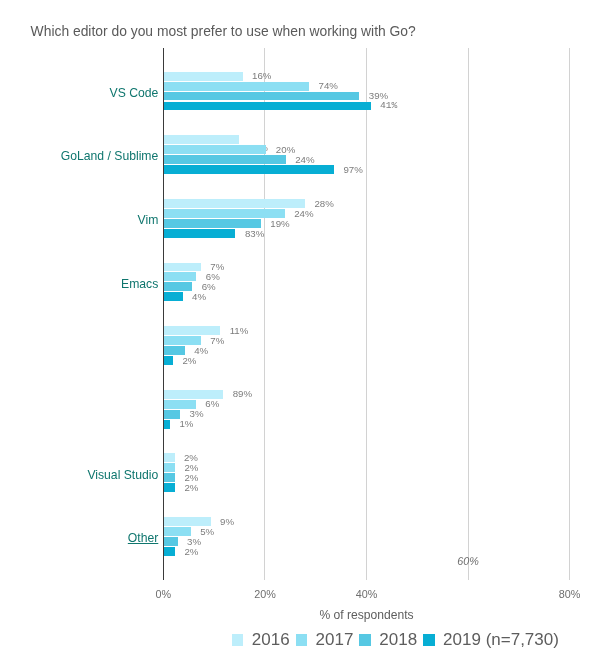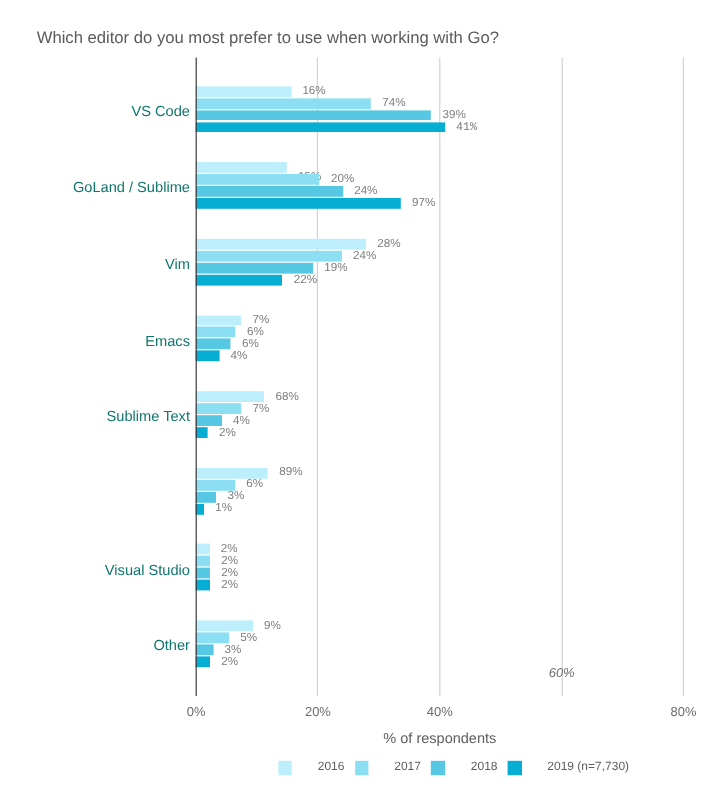--- a/index.html
+++ b/index.html
@@ -17,21 +17,21 @@
   .bar-label{position:absolute;font-size:9.7px;line-height:12px;color:#7c7c7c;white-space:nowrap;}
   .cat-label{position:absolute;left:0;font-size:12.2px;line-height:15px;color:#0f766e;
              white-space:nowrap;text-align:right;}
   .tick-label{position:absolute;width:60px;font-size:10.8px;line-height:13px;color:#6e6e6e;
               white-space:nowrap;text-align:center;}
   #x-axis-title{position:absolute;width:300px;font-size:12.1px;line-height:14px;color:#5d5d5d;
                 white-space:nowrap;text-align:center;}
   #chart-legend{position:absolute;left:0;top:632px;width:600px;height:20px;}
   .legend-item{position:absolute;top:0;height:16px;}
   .legend-swatch{position:absolute;left:0;top:2.3px;width:11.4px;height:11.3px;}
-  .legend-label{position:absolute;left:33px;top:0.7px;font-size:10px;line-height:14px;
+  .legend-label{position:absolute;left:20px;top:0.7px;font-size:17px;line-height:14px;
                 color:#5d5d5d;white-space:nowrap;}
 </style>
 </head>
 <body>
 
 <div id="page">
   <div id="chart-title">Which editor do you most prefer to use when working with Go?</div>
   <div id="plot-area">
       <div class="axis-line" style="left: 162.9px; top: 47.7px; height: 532.1px;"></div>
       <div class="gridline" style="left: 264.45px; top: 47.7px; height: 532.1px;"></div>
@@ -56,40 +56,39 @@
       <div class="bar" title="34%" style="left: 163.4px; top: 165.16px; width: 170.604px; height: 8.95px; background: rgb(7, 174, 212);"></div>
       <div class="bar-label" style="left: 343.404px; top: 163.885px;">97%</div>
       <div class="cat-label" style="width: 158.3px; top: 149.38px;">GoLand / Sublime</div>
       <div class="bar" title="28%" style="left: 163.4px; top: 198.88px; width: 141.662px; height: 8.95px; background: rgb(189, 238, 251);"></div>
       <div class="bar-label" style="left: 314.462px; top: 197.605px;">28%</div>
       <div class="bar" title="24%" style="left: 163.4px; top: 208.85px; width: 121.352px; height: 8.95px; background: rgb(140, 223, 243);"></div>
       <div class="bar-label" style="left: 294.152px; top: 207.575px;">24%</div>
       <div class="bar" title="19%" style="left: 163.4px; top: 218.82px; width: 97.488px; height: 8.95px; background: rgb(86, 200, 227);"></div>
       <div class="bar-label" style="left: 270.288px; top: 217.545px;">19%</div>
       <div class="bar" title="14%" style="left: 163.4px; top: 228.79px; width: 72.1005px; height: 8.95px; background: rgb(7, 174, 212);"></div>
-      <div class="bar-label" style="left: 244.9px; top: 227.515px;">22%</div>
+      <div class="bar-label" style="left: 244.9px; top: 227.515px;">83%</div>
       <div class="cat-label" style="width: 158.3px; top: 213.01px;">Vim</div>
       <div class="bar" title="7%" style="left: 163.4px; top: 262.51px; width: 37.5735px; height: 8.95px; background: rgb(189, 238, 251);"></div>
       <div class="bar-label" style="left: 210.374px; top: 261.235px;">7%</div>
       <div class="bar" title="6%" style="left: 163.4px; top: 272.48px; width: 33.0037px; height: 8.95px; background: rgb(140, 223, 243);"></div>
       <div class="bar-label" style="left: 205.804px; top: 271.205px;">6%</div>
       <div class="bar" title="6%" style="left: 163.4px; top: 282.45px; width: 28.9417px; height: 8.95px; background: rgb(86, 200, 227);"></div>
       <div class="bar-label" style="left: 201.742px; top: 281.175px;">6%</div>
       <div class="bar" title="4%" style="left: 163.4px; top: 292.42px; width: 19.2945px; height: 8.95px; background: rgb(7, 174, 212);"></div>
       <div class="bar-label" style="left: 192.095px; top: 291.145px;">4%</div>
       <div class="cat-label" style="width: 158.3px; top: 276.64px;">Emacs</div>
       <div class="bar" title="11%" style="left: 163.4px; top: 326.14px; width: 56.868px; height: 8.95px; background: rgb(189, 238, 251);"></div>
-      <div class="bar-label" style="left: 229.668px; top: 324.865px;">68%</div>
+      <div class="bar-label" style="left: 229.668px; top: 324.865px;">11%</div>
       <div class="bar" title="7%" style="left: 163.4px; top: 336.11px; width: 37.5735px; height: 8.95px; background: rgb(140, 223, 243);"></div>
       <div class="bar-label" style="left: 210.374px; top: 334.835px;">7%</div>
       <div class="bar" title="4%" style="left: 163.4px; top: 346.08px; width: 21.3255px; height: 8.95px; background: rgb(86, 200, 227);"></div>
       <div class="bar-label" style="left: 194.125px; top: 344.805px;">4%</div>
       <div class="bar" title="2%" style="left: 163.4px; top: 356.05px; width: 9.64725px; height: 8.95px; background: rgb(7, 174, 212);"></div>
       <div class="bar-label" style="left: 182.447px; top: 354.775px;">2%</div>
-      <div class="cat-label" style="width: 158.3px; top: 340.27px;">Sublime Text</div>
       <div class="bar" title="12%" style="left: 163.4px; top: 389.77px; width: 59.9145px; height: 8.95px; background: rgb(189, 238, 251);"></div>
       <div class="bar-label" style="left: 232.714px; top: 388.495px;">89%</div>
       <div class="bar" title="6%" style="left: 163.4px; top: 399.74px; width: 32.496px; height: 8.95px; background: rgb(140, 223, 243);"></div>
       <div class="bar-label" style="left: 205.296px; top: 398.465px;">6%</div>
       <div class="bar" title="3%" style="left: 163.4px; top: 409.71px; width: 16.7557px; height: 8.95px; background: rgb(86, 200, 227);"></div>
       <div class="bar-label" style="left: 189.556px; top: 408.435px;">3%</div>
       <div class="bar" title="1%" style="left: 163.4px; top: 419.68px; width: 6.60075px; height: 8.95px; background: rgb(7, 174, 212);"></div>
       <div class="bar-label" style="left: 179.401px; top: 418.405px;">1%</div>
       <div class="bar" title="2%" style="left: 163.4px; top: 453.4px; width: 11.1705px; height: 8.95px; background: rgb(189, 238, 251);"></div>
       <div class="bar-label" style="left: 183.97px; top: 452.125px;">2%</div>
@@ -101,21 +100,21 @@
       <div class="bar-label" style="left: 184.478px; top: 482.035px;">2%</div>
       <div class="cat-label" style="width: 158.3px; top: 467.53px;">Visual Studio</div>
       <div class="bar" title="9%" style="left: 163.4px; top: 517.03px; width: 47.2208px; height: 8.95px; background: rgb(189, 238, 251);"></div>
       <div class="bar-label" style="left: 220.021px; top: 515.755px;">9%</div>
       <div class="bar" title="5%" style="left: 163.4px; top: 527px; width: 27.4185px; height: 8.95px; background: rgb(140, 223, 243);"></div>
       <div class="bar-label" style="left: 200.219px; top: 525.725px;">5%</div>
       <div class="bar" title="3%" style="left: 163.4px; top: 536.97px; width: 14.217px; height: 8.95px; background: rgb(86, 200, 227);"></div>
       <div class="bar-label" style="left: 187.017px; top: 535.695px;">3%</div>
       <div class="bar" title="2%" style="left: 163.4px; top: 546.94px; width: 11.6782px; height: 8.95px; background: rgb(7, 174, 212);"></div>
       <div class="bar-label" style="left: 184.478px; top: 545.665px;">2%</div>
-      <div class="cat-label" style="width: 158.3px; top: 531.16px;">Other</div>
+      <div class="cat-label" style="width: 158.3px; top: 531.16px; text-decoration: underline;">Other</div>
       <div class="tick-label" style="left: 133.4px; top: 587.5px;">0%</div>
       <div class="tick-label" style="left: 234.95px; top: 587.5px;">20%</div>
       <div class="tick-label" style="left: 336.5px; top: 587.5px;">40%</div>
       <div class="tick-label" style="left: 438.05px; top: 555px; font-style: italic;">60%</div>
       <div class="tick-label" style="left: 539.6px; top: 587.5px;">80%</div>
       <div id="x-axis-title" style="left: 216.5px; top: 608px;">% of respondents</div>
     </div>
   <div id="chart-legend">
       <div class="legend-item" style="left: 231.8px;">
         <div class="legend-swatch" style="background: rgb(189, 238, 251);"></div>

